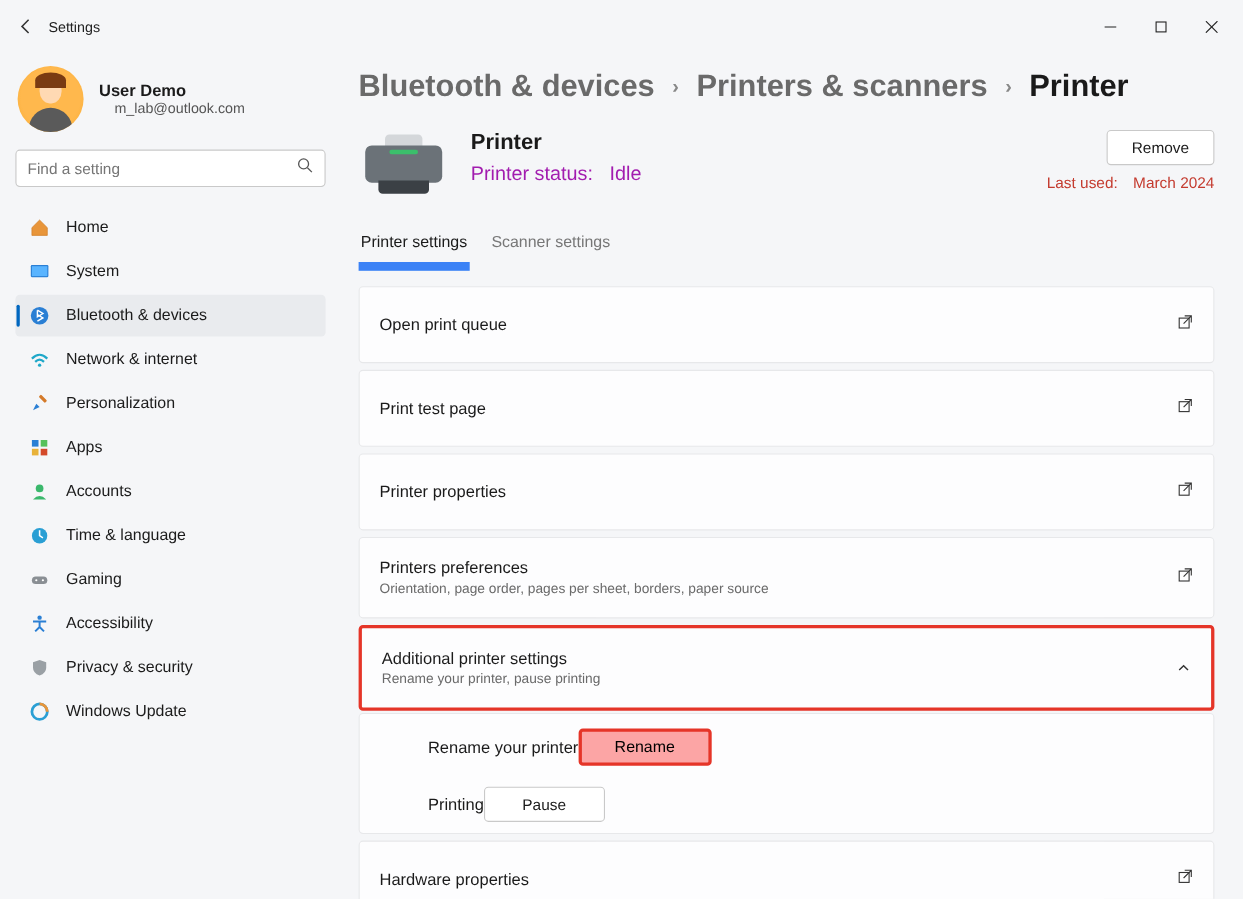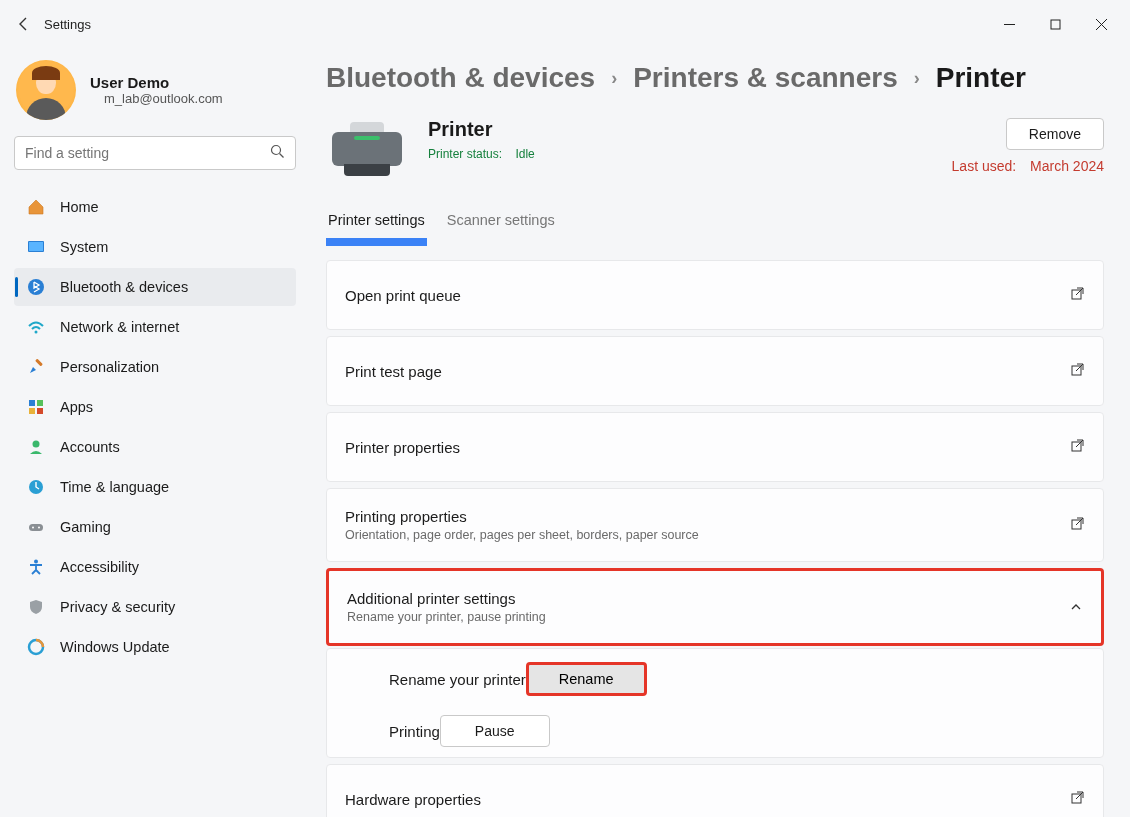--- a/index.html
+++ b/index.html
@@ -39,21 +39,21 @@
 .breadcrumb .cur { color:#1a1a1a;}
 .breadcrumb span.link { cursor:pointer; }
 
 .pheader { display:flex; align-items:flex-start; gap:20px; margin-bottom:30px;}
 .printericon { width:82px; height:58px; position:relative;}
 .printicon-body { position:absolute; top:14px; left:6px; width:70px; height:34px; background:#6b7278; border-radius:6px;}
 .printicon-top { position:absolute; top:4px; left:24px; width:34px; height:14px; background:#d4d7da; border-radius:4px 4px 0 0;}
 .printicon-slot { position:absolute; top:18px; left:28px; width:26px; height:4px; background:#3bbf6b; border-radius:2px;}
 .printicon-tray { position:absolute; bottom:0; left:18px; width:46px; height:12px; background:#3b4045; border-radius:0 0 4px 4px;}
 .ptitle { font-size:20px; font-weight:600; color:#1a1a1a; margin-bottom:6px;}
-.pstatus { font-size:12px; color:#15803d;}
+.pstatus { font-size:18px; color:#a21caf;}
 .pstatus .lab { margin-right:10px;}
 .pheader .right { margin-left:auto; text-align:right;}
 .btn { border:1px solid #c9c9c9; background:#fff; border-radius:4px; padding:7px 22px; font-size:14px; cursor:pointer; color:#1b1b1b;}
 .lastused { color:#c43b2f; font-size:14px; margin-top:8px;}
 .lastused .lulabel { margin-right:10px;}
 
 .tabs { display:flex; gap:18px; border-bottom: none; margin-bottom:14px;}
 .tab { font-size:14.5px; color:#777; padding:6px 2px 10px 2px; cursor:pointer;}
 .tab.active { color:#1b1b1b; border-bottom:8px solid #3b82f6; font-weight:500;}
 
@@ -63,21 +63,21 @@
 .row .rsub { font-size:12.5px; color:#6a6a6a; margin-top:3px;}
 .row .grow { flex:1; }
 .openicon { color:#333;}
 .row.tall { min-height:72px;}
 .row .col { display:flex; flex-direction:column;}
 
 .highlight { border:3px solid #e53528; border-radius:4px;}
 .inner-rows { padding-left:44px;}
 .inner-row { display:flex; align-items:center; min-height:52px;}
 .inner-row .ilabel { font-size:15px; color:#1b1b1b;}
-.btn-highlight { border:3px solid #e53528; border-radius:4px; background:#e5e5e5; padding:6px 30px; font-size:14.5px; cursor:pointer;}
+.btn-highlight { border:3px solid #e53528; border-radius:4px; background:#fca5a5; padding:6px 30px; font-size:14.5px; cursor:pointer;}
 
 .chev { display:inline-flex; align-items:center; justify-content:center;}
 </style>
 </head>
 <body>
 
 <div class="titlebar">
   <div class="back">
     <svg width="16" height="16" viewBox="0 0 16 16">
         <path d="M10 2 L4 8 L10 14" stroke="#333" stroke-width="1.4" fill="none"></path>
@@ -305,21 +305,21 @@
         <span class="openicon"><svg width="15" height="15" viewBox="0 0 15 15">
               <rect x="2" y="4" width="9" height="9" stroke="#333" fill="none"></rect>
               <path d="M7 2 L13 2 L13 8 M13 2 L6 9" stroke="#333" fill="none"></path>
             </svg></span>
       </div>
     </div>
 
     <div class="card">
       <div class="row tall">
         <div class="col">
-          <span class="rlabel">Printing properties</span>
+          <span class="rlabel">Printers preferences</span>
           <span class="rsub">Orientation, page order, pages per sheet, borders, paper source</span>
         </div>
         <span class="grow"></span>
         <span class="openicon"><svg width="15" height="15" viewBox="0 0 15 15">
               <rect x="2" y="4" width="9" height="9" stroke="#333" fill="none"></rect>
               <path d="M7 2 L13 2 L13 8 M13 2 L6 9" stroke="#333" fill="none"></path>
             </svg></span>
       </div>
     </div>
 

